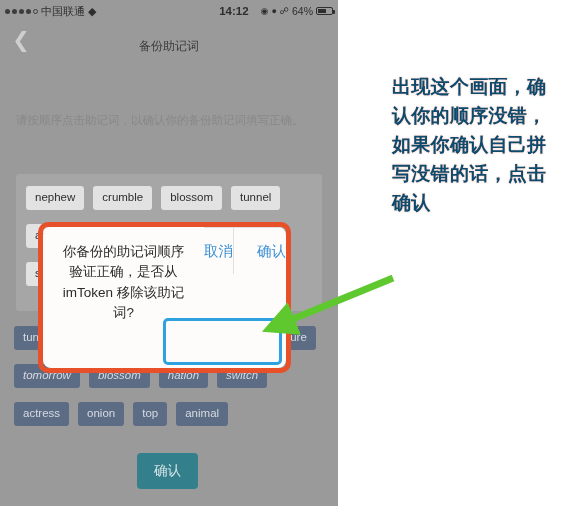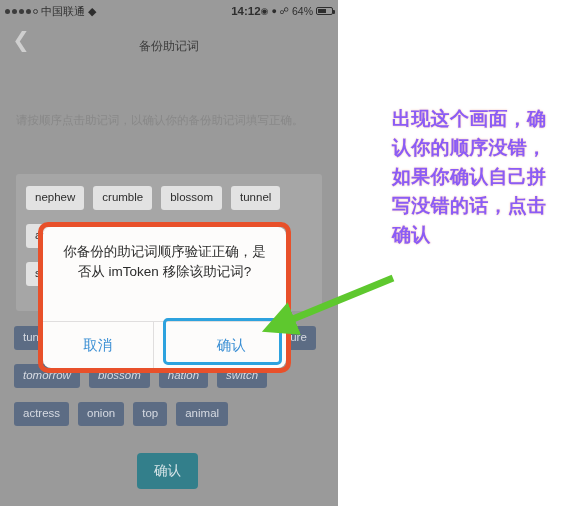--- a/index.html
+++ b/index.html
@@ -13,21 +13,21 @@
   
   #phone{
     position:absolute;left:0;top:0;width:338px;height:506px;
     background:#9a9a9a;
     overflow:hidden;
   }
   
   #statusbar{
     position:absolute;left:0;top:0;width:338px;height:22px;
     display:flex;align-items:center;
-    font-size:11px;color:#3a3a3a;
+    font-size:11px;color:#3a3a3a;gap:12px;
   }
   .sb-left{display:flex;align-items:center;gap:3px;padding-left:5px;flex:0 0 auto;}
   .dots{display:flex;align-items:center;gap:2px;}
   .dot{width:5px;height:5px;border-radius:50%;background:#3c3c3c;display:block;}
   .dot.hollow{background:transparent;border:1px solid #3c3c3c;width:3px;height:3px;}
   .carrier{font-size:11px;color:#2e2e2e;letter-spacing:0px;}
   .wifi{font-size:11px;color:#2e2e2e;line-height:1;}
   .sb-center{flex:1;text-align:right;font-size:11.5px;color:#2e2e2e;font-weight:bold;}
   .sb-right{display:flex;align-items:center;gap:3px;padding-right:5px;flex:0 0 auto;}
   .ic{font-size:9px;color:#2e2e2e;line-height:1;}
@@ -107,21 +107,21 @@
   }
   #redbox{
     position:absolute;left:38px;top:222px;width:253px;height:151px;
     border:5px solid #e8502a;border-radius:10px;
     box-sizing:border-box;
   }
   #dialog{
     position:absolute;left:43px;top:227px;width:243px;height:141px;
     background:#fdfcfb;border-radius:8px;
     box-sizing:border-box;
-    display:flex;flex-direction:column;
+    display:flex;flex-direction:row;
     overflow:hidden;
   }
   #dlgmsg{
     flex:1;
     padding:15px 18px 8px 18px;
     font-size:13.5px;color:#2b2b2b;line-height:1.5;text-align:center;
     box-sizing:border-box;
   }
   #dlgbtns{
     height:46px;display:flex;border-top:1px solid #e0dede;gap:23px;
@@ -137,25 +137,24 @@
     pointer-events:none;
   }
 
   
   #arrow{position:absolute;left:255px;top:272px;width:145px;height:70px;}
 
   
   #annotation{
     position:absolute;left:392px;top:72px;width:166px;
     font-size:19px;line-height:1.52;
-    color:#8b5cf6;font-weight:bold;
+    color:#0c4a6e;font-weight:bold;
     font-family:"DejaVu Sans",sans-serif;
     text-shadow:0 0 2px rgba(240,130,100,0.55);
     letter-spacing:0.3px;
-    margin-top:32px;
   }
 </style>
 </head>
 <body>
 
 <div id="phone">
 
   <div id="statusbar">
     <div class="sb-left">
       <span class="dots">

